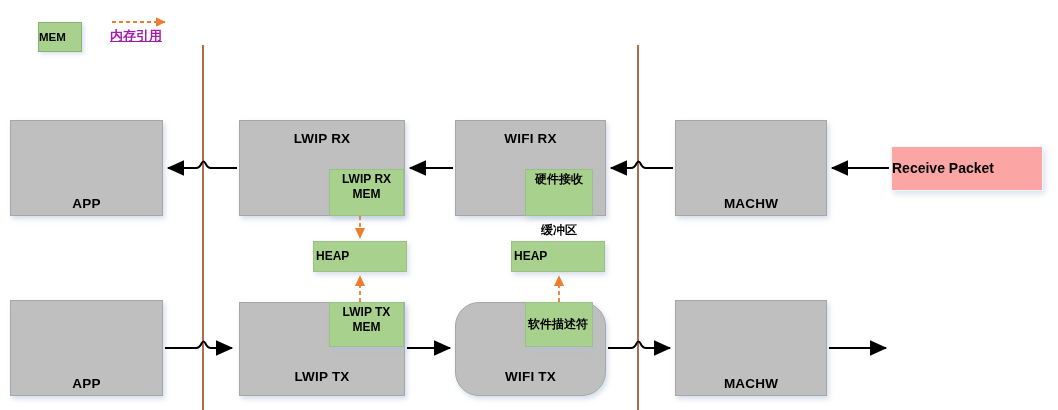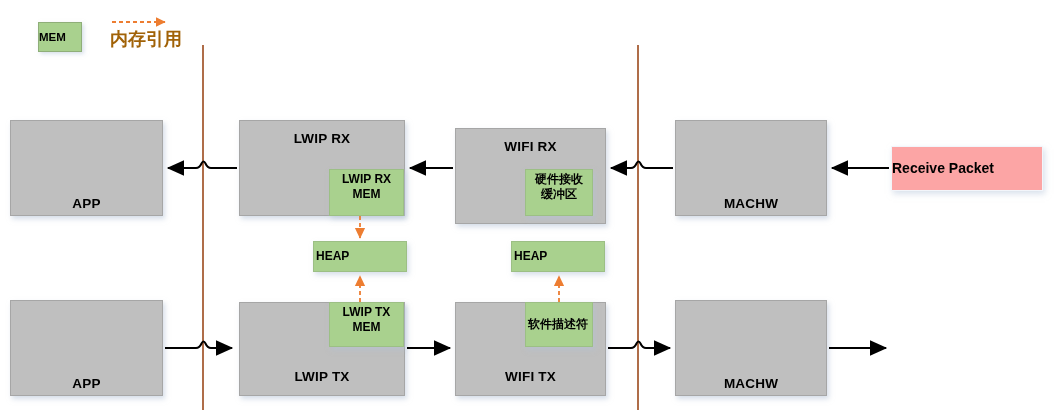--- a/index.html
+++ b/index.html
@@ -61,24 +61,25 @@
   }
   .legend-green {
     background: #a9d18e;
     border: 1px solid #8fae79;
     box-shadow: 2px 2px 4px rgba(180,195,215,0.5);
     font-size: 11.5px;
     font-weight: bold;
   }
   .legend-label {
     position: absolute;
-    font-size: 18px;
-    font-weight: bold;
-    color: #a16207;
+    font-size: 13px;
+    font-weight: bold;
+    color: #a21caf;
     white-space: nowrap;
+    text-decoration: underline;
   }
   svg.overlay {
     position: absolute;
     left: 0;
     top: 0;
     width: 1058px;
     height: 410px;
     pointer-events: none;
   }
   svg.overlay * { pointer-events: auto; }
@@ -115,25 +116,25 @@
 
   <div class="box gray-box" style="left:239px; top:120px; width:166px; height:96px;">
     <span class="gb-label top">LWIP RX</span>
   </div>
 
   <div class="box green-box" style="left:329px; top:169px; width:75px; height:47px; flex-direction:column;">
     <span>LWIP RX</span>
     <span>MEM</span>
   </div>
 
-  <div class="box gray-box" style="left:455px; top:120px; width:151px; height:96px;margin-top:8px;">
+  <div class="box gray-box" style="left:455px; top:120px; width:151px; height:96px;">
     <span class="gb-label top">WIFI RX</span>
   </div>
 
-  <div class="box green-box" style="left:525px; top:169px; width:68px; height:47px; flex-direction:column;">
+  <div class="box green-box" style="left:525px; top:169px; width:68px; height:47px; flex-direction:column;gap:36px;">
     <span>硬件接收</span>
     <span>缓冲区</span>
   </div>
 
   <div class="box gray-box" style="left:675px; top:120px; width:152px; height:96px;">
     <span class="gb-label middle">MACHW</span>
   </div>
 
   <div class="box white-box" style="left:891px; top:146px; width:152px; height:45px;">
     <span>Receive Packet</span>
@@ -153,21 +154,21 @@
 
   <div class="box gray-box" style="left:239px; top:302px; width:166px; height:94px;">
     <span class="gb-label bottom">LWIP TX</span>
   </div>
 
   <div class="box green-box" style="left:329px; top:302px; width:75px; height:45px; flex-direction:column;">
     <span>LWIP TX</span>
     <span>MEM</span>
   </div>
 
-  <div class="box gray-box" style="left:455px; top:302px; width:151px; height:94px;">
+  <div class="box gray-box" style="left:455px; top:302px; width:151px; height:94px;border-radius:24px;">
     <span class="gb-label bottom">WIFI TX</span>
   </div>
 
   <div class="box green-box" style="left:525px; top:302px; width:68px; height:45px; ">
     <span>软件描述</span>
     <span>符</span>
   </div>
 
   <div class="box gray-box" style="left:675px; top:300px; width:152px; height:96px;">
     <span class="gb-label middle">MACHW</span>

